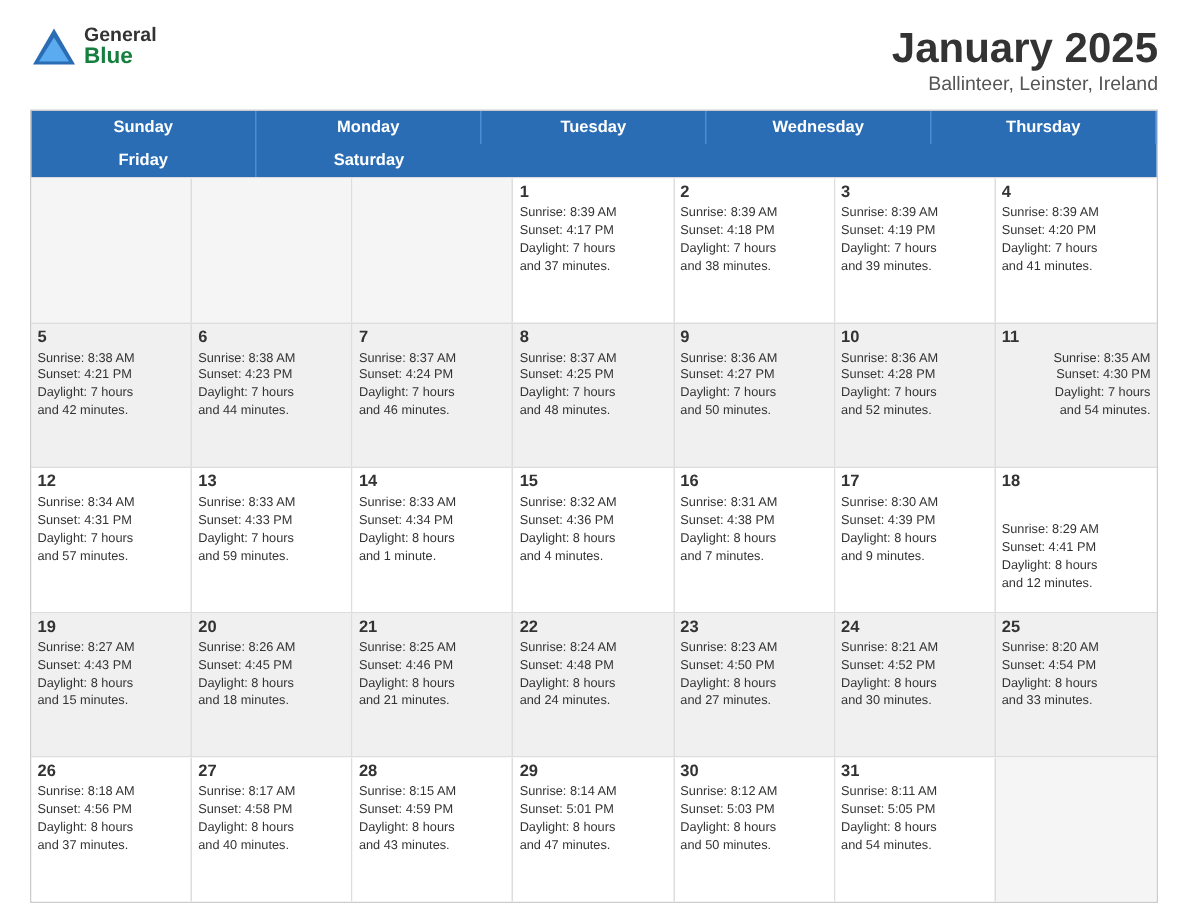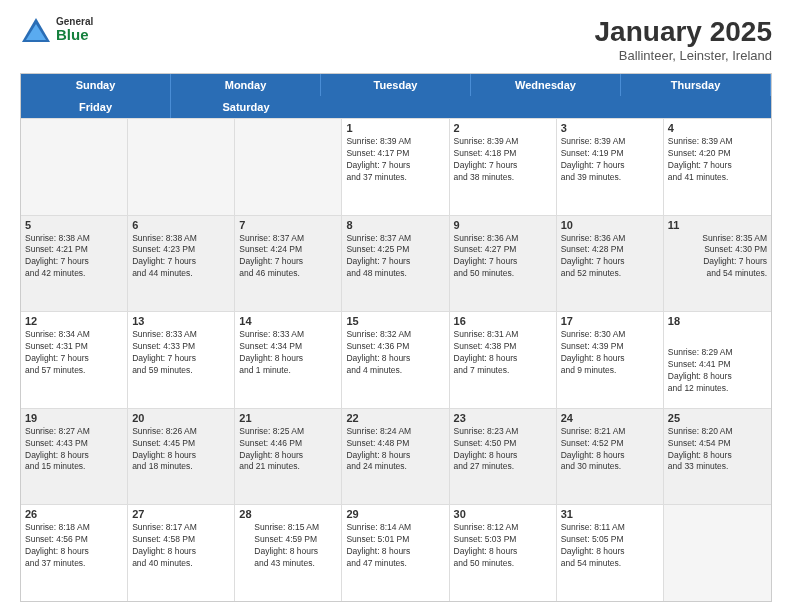--- a/index.html
+++ b/index.html
@@ -26,21 +26,21 @@
     .logo {
       display: flex;
       align-items: center;
     }
     .logo-text {
       display: flex;
       flex-direction: column;
       line-height: 1.1;
     }
     .logo-general {
-      font-size: 10px;
+      font-size: 13px;
       font-weight: bold;
       color: #333;
     }
     .logo-blue {
       font-size: 15px;
       font-weight: bold;
       color: #15803d;
     }
     .logo-icon {
       width: 32px;
@@ -344,21 +344,21 @@
           </div>
           <div class="cal-cell">
             <span class="day-num">27</span>
             <div class="day-info" style="white-space: pre-line;">Sunrise: 8:17 AM
 Sunset: 4:58 PM
 Daylight: 8 hours
 and 40 minutes.</div>
           </div>
           <div class="cal-cell">
             <span class="day-num">28</span>
-            <div class="day-info" style="white-space: pre-line; margin-left: 15px;">Sunrise: 8:15 AM
+            <div class="day-info" style="white-space: pre-line;">Sunrise: 8:15 AM
 Sunset: 4:59 PM
 Daylight: 8 hours
 and 43 minutes.</div>
           </div>
           <div class="cal-cell">
             <span class="day-num">29</span>
             <div class="day-info" style="white-space: pre-line;">Sunrise: 8:14 AM
 Sunset: 5:01 PM
 Daylight: 8 hours
 and 47 minutes.</div>

